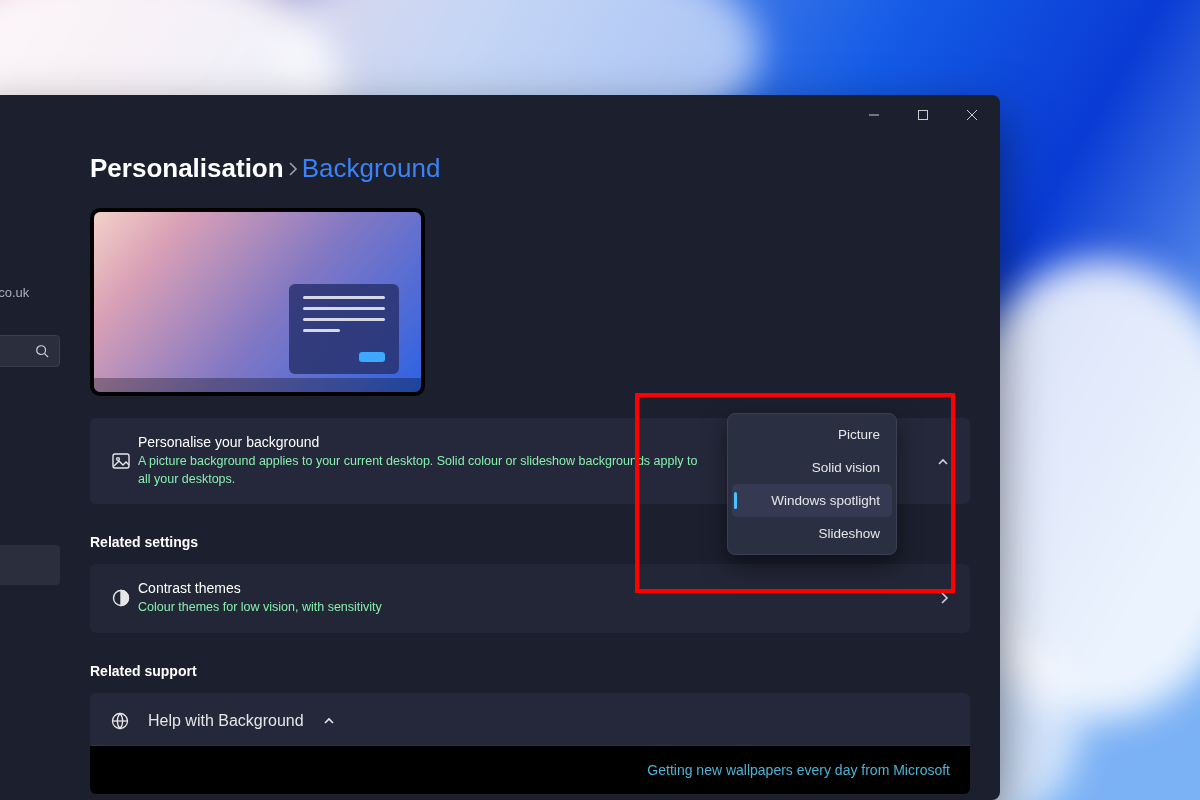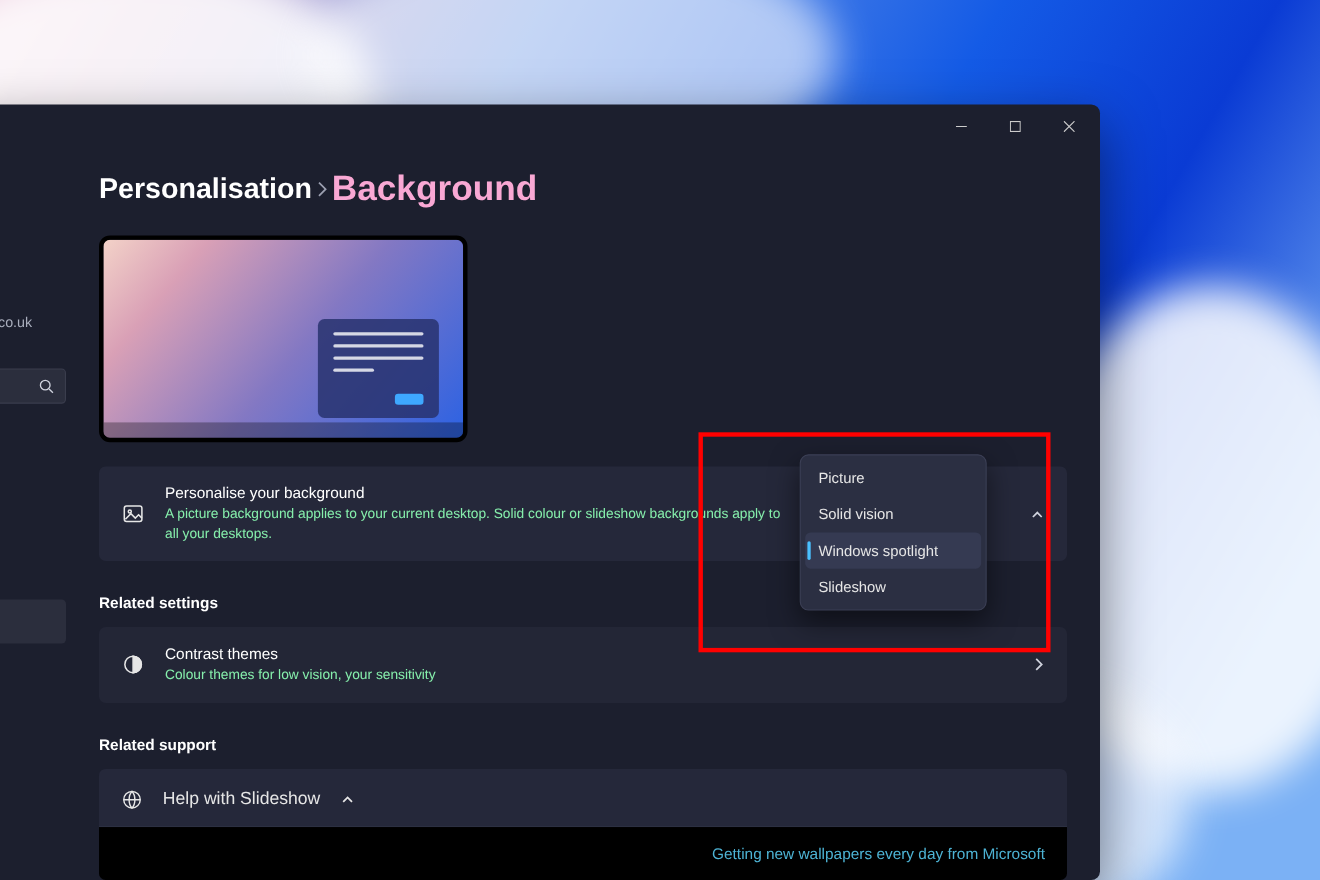--- a/index.html
+++ b/index.html
@@ -51,40 +51,40 @@
     position:absolute; left:120px; top:50px; right:20px; bottom:0;
     padding-right:10px;
   }
 
   .breadcrumb {
     display:flex; align-items:center; gap:4px;
     margin-top:8px; margin-bottom:24px;
   }
   .breadcrumb .bc1 { font-size:26px; font-weight:600; color:#ffffff; }
   .breadcrumb .sep { color:#8c90a0; font-size:18px; }
-  .breadcrumb .bc2 { font-size:32px; font-weight:700; color:#f9a8d4; }
+  .breadcrumb .bc2 { font-size:26px; font-weight:400; color:#3b82f6; }
 
   .preview {
     width:335px; height:188px; border:4px solid #000; border-radius:10px;
     background: linear-gradient(130deg, #f3d2c8 0%, #d9a0b6 20%, #8378c3 55%, #2c62e3 100%);
     position:relative; overflow:hidden;
     margin-bottom:22px;
   }
   .preview .mock {
     position:absolute; right:22px; bottom:18px; width:110px; height:90px;
     background: rgba(40,50,110,0.85); border-radius:6px; padding:12px 14px;
   }
   .preview .mock .line { height:3px; background:rgba(255,255,255,0.8); margin-bottom:8px; border-radius:2px; }
   .preview .mock .line.short { width:45%; }
   .preview .mock .btn { position:absolute; right:14px; bottom:12px; width:26px; height:10px; background:#3ea8ff; border-radius:3px; }
   .preview .shelf { position:absolute; left:0; right:0; bottom:0; height:14px; background:rgba(0,0,0,0.3); }
 
   .card {
     background:#25283a; border-radius:6px;
-    padding:16px 20px; display:flex; align-items:center; gap:18px;
+    padding:16px 20px; display:flex; align-items:center; gap:6px;
     margin-bottom:12px;
   }
   .card.dim { background:#232636; }
   .card .icon { width:22px; height:22px; flex:0 0 22px; display:flex; align-items:center; justify-content:center; color:#e6e6e6;}
   .card .txt { flex:1; }
   .card .ttl { font-size:14px; color:#ffffff; font-weight:400; }
   .card .sub { font-size:12.5px; color:#86efac; margin-top:3px; line-height:1.4; max-width:560px;}
   .card .tail { color:#cfd2dd; }
 
   .section-h {
@@ -103,21 +103,21 @@
     color:#4db3d4; font-size:14px;
     border-radius:0 0 6px 6px;
     text-align:right;
   }
 
   
   .dropdown {
     position:absolute; left:757px; top:318px; width:170px;
     background:#2b2f42; border:1px solid #3b3f55; border-radius:8px;
     box-shadow: 0 10px 25px rgba(0,0,0,0.5);
-    padding:4px; z-index:10;
+    padding:4px; z-index:10;text-align:right;
   }
   .dropdown .opt {
     padding:9px 12px; font-size:13.5px; color:#e6e6e6; border-radius:5px;
     position:relative;
   }
   .dropdown .opt.sel { background:#353a52; }
   .dropdown .opt.sel::before {
     content:""; position:absolute; left:2px; top:8px; bottom:8px; width:3px;
     background:#49c0ff; border-radius:2px;
   }
@@ -216,41 +216,41 @@
 
     <div class="card dim">
       <span class="icon">
         <svg width="20" height="20" viewBox="0 0 20 20" fill="none" stroke="currentColor" stroke-width="1.4">
             <circle cx="10" cy="10" r="7.5"></circle>
             <path d="M10 2.5 A7.5 7.5 0 0 1 10 17.5 Z" fill="currentColor"></path>
           </svg>
       </span>
       <div class="txt">
         <div class="ttl">Contrast themes</div>
-        <div class="sub">Colour themes for low vision, your sensitivity</div>
+        <div class="sub">Colour themes for low vision, with sensitivity</div>
       </div>
       <span class="tail">
         <svg width="10" height="14" viewBox="0 0 8 14" fill="none" stroke="currentColor" stroke-width="1.6">
             <polyline points="1,2 6,7 1,12"></polyline>
           </svg>
       </span>
     </div>
 
     <div class="section-h">Related support</div>
 
     <div class="help-card">
       <span class="icon">
         <svg width="20" height="20" viewBox="0 0 20 20" fill="none" stroke="currentColor" stroke-width="1.3">
             <circle cx="10" cy="10" r="7.5"></circle>
             <path d="M2.5 10 H17.5"></path>
             <path d="M10 2.5 C6.5 6 6.5 14 10 17.5 C13.5 14 13.5 6 10 2.5 Z"></path>
           </svg>
       </span>
       <div class="txt">
-        <div class="ttl">Help with Slideshow</div>
+        <div class="ttl">Help with Background</div>
       </div>
       <span class="tail">
         <svg width="14" height="14" viewBox="0 0 14 14" fill="none" stroke="currentColor" stroke-width="1.6">
             <polyline points="3,9 7,5 11,9"></polyline>
           </svg>
       </span>
     </div>
     <div class="help-sub">Getting new wallpapers every day from Microsoft</div>
 
   </div>

